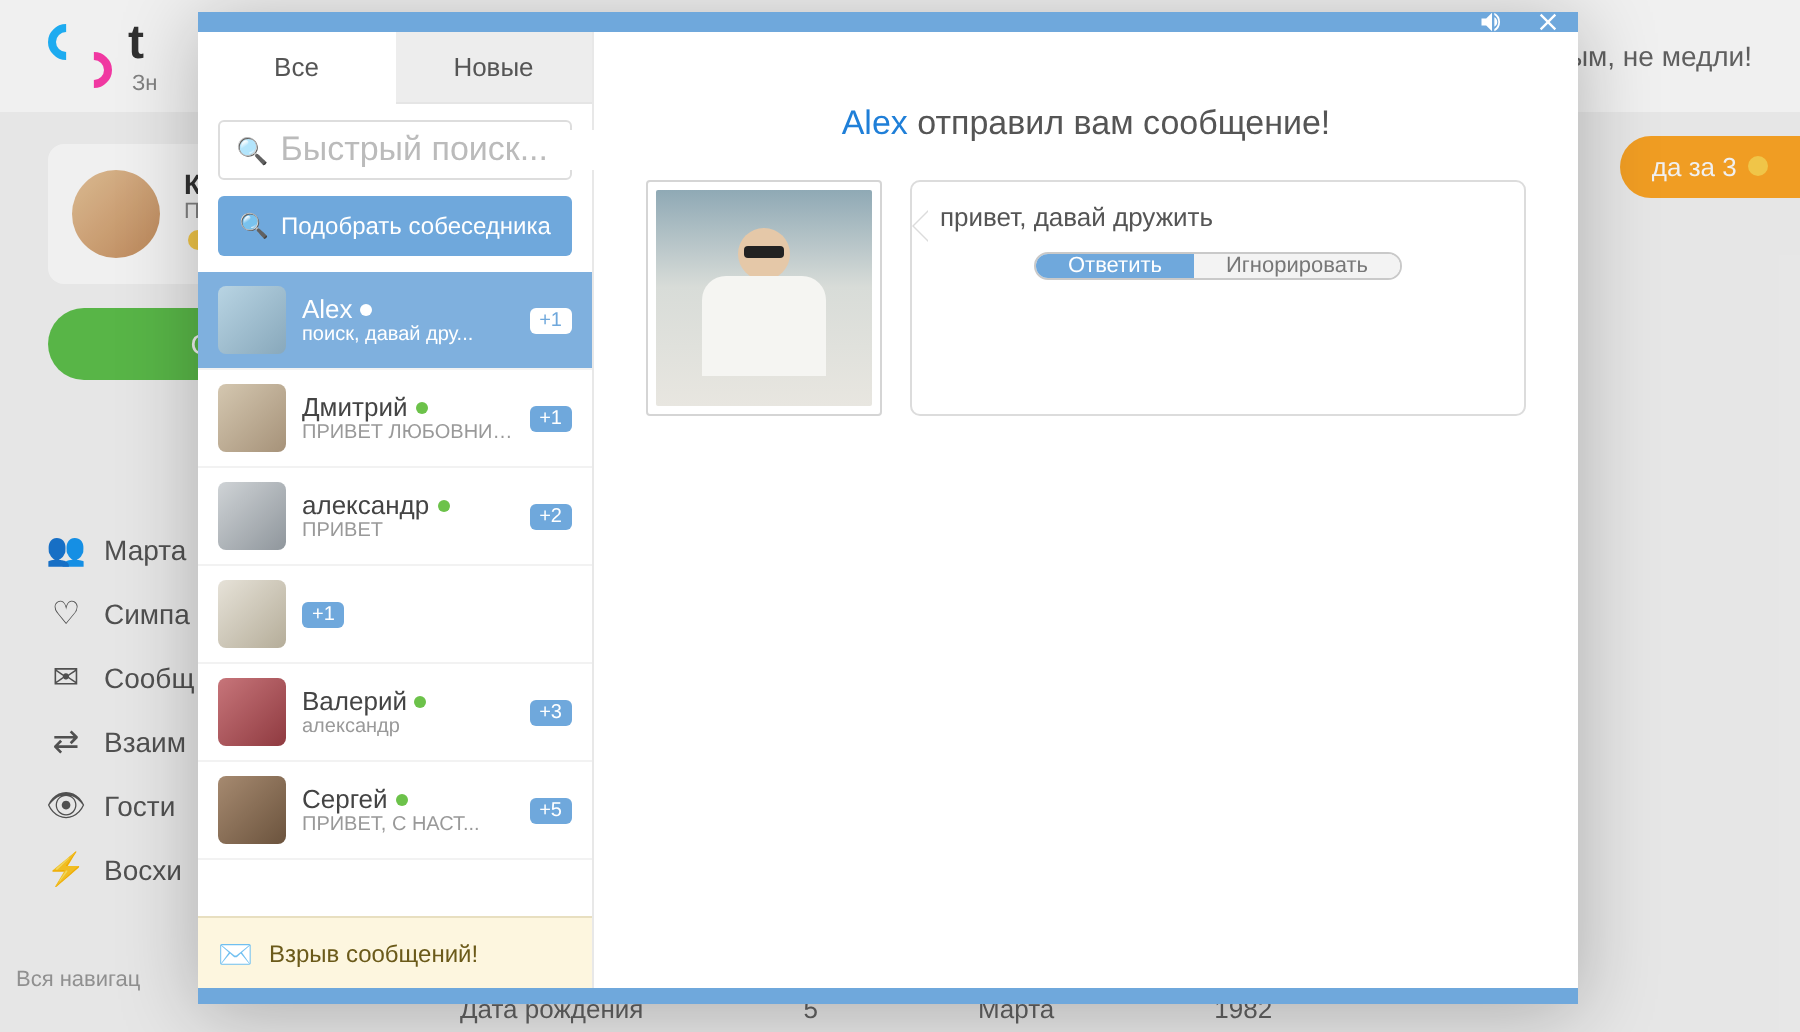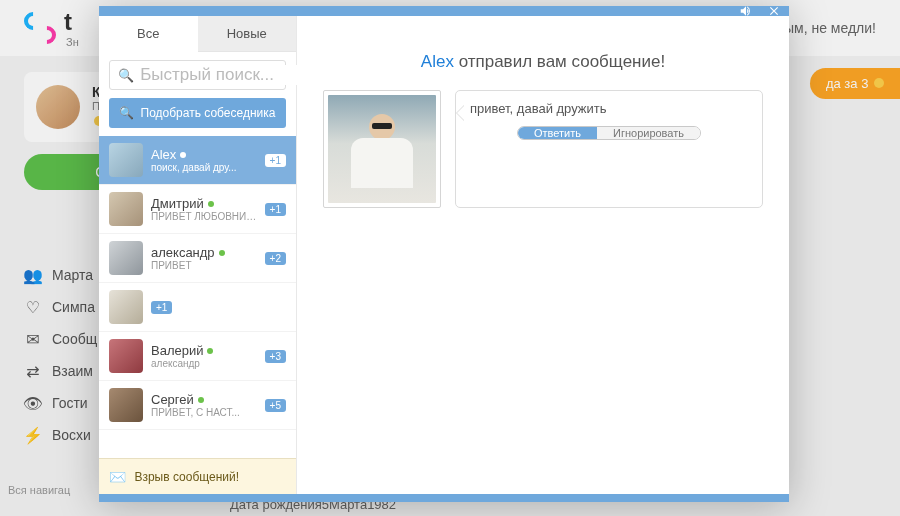--- a/index.html
+++ b/index.html
@@ -18,21 +18,21 @@
 .bg-ava{width:44px;height:44px;border-radius:50%;background:linear-gradient(135deg,#e8c59a,#c89060)}
 .bg-card-name{font-weight:600;font-size:14px;color:#333}
 .bg-card-sub{font-size:11px;color:#888}
 .coin{display:inline-block;width:10px;height:10px;background:#ffd24d;border-radius:50%;margin-left:2px}
 .bg-green-btn{background:#5ec14c;color:#fff;border-radius:20px;padding:10px 20px;font-size:14px;width:180px;text-align:center;margin-top:12px}
 .bg-orange-btn{position:absolute;top:68px;right:0;background:#ffa726;color:#fff;border-radius:20px 0 0 20px;padding:8px 16px;font-size:13px}
 .bg-nav{position:absolute;left:24px;top:266px;display:flex;flex-direction:column;gap:14px}
 .bg-nav-item{display:flex;align-items:center;gap:10px;color:#555;font-size:14px}
 .bg-nav-icon{width:18px;height:18px;display:flex;align-items:center;justify-content:center;font-size:16px}
 .bg-footer{position:absolute;left:8px;bottom:20px;font-size:11px;color:#999}
-.bg-table{position:absolute;left:230px;bottom:4px;color:#666;font-size:13px;display:flex;}
+.bg-table{position:absolute;left:230px;bottom:4px;color:#666;font-size:13px;display:flex;gap:80px}
 
 .overlay{position:absolute;inset:0;background:rgba(0,0,0,0.06)}
 
 .modal{position:absolute;top:6px;left:99px;width:690px;height:496px;background:#fff;border-radius:2px;box-shadow:0 4px 40px rgba(0,0,0,0.25);display:flex;flex-direction:column}
 .modal-top{height:10px;background:#6fa8dc;display:flex;align-items:center;justify-content:flex-end;padding:0 8px;gap:14px}
 .modal-top svg{width:14px;height:14px;fill:#fff;cursor:pointer}
 .modal-body{flex:1;display:flex;overflow:hidden}
 .sidebar{width:198px;border-right:1px solid #e8e8e8;display:flex;flex-direction:column;background:#fff}
 .tabs{display:flex;height:36px}
 .tab{flex:1;display:flex;align-items:center;justify-content:center;font-size:13px;color:#555;cursor:pointer;border-bottom:1px solid #e5e5e5}

